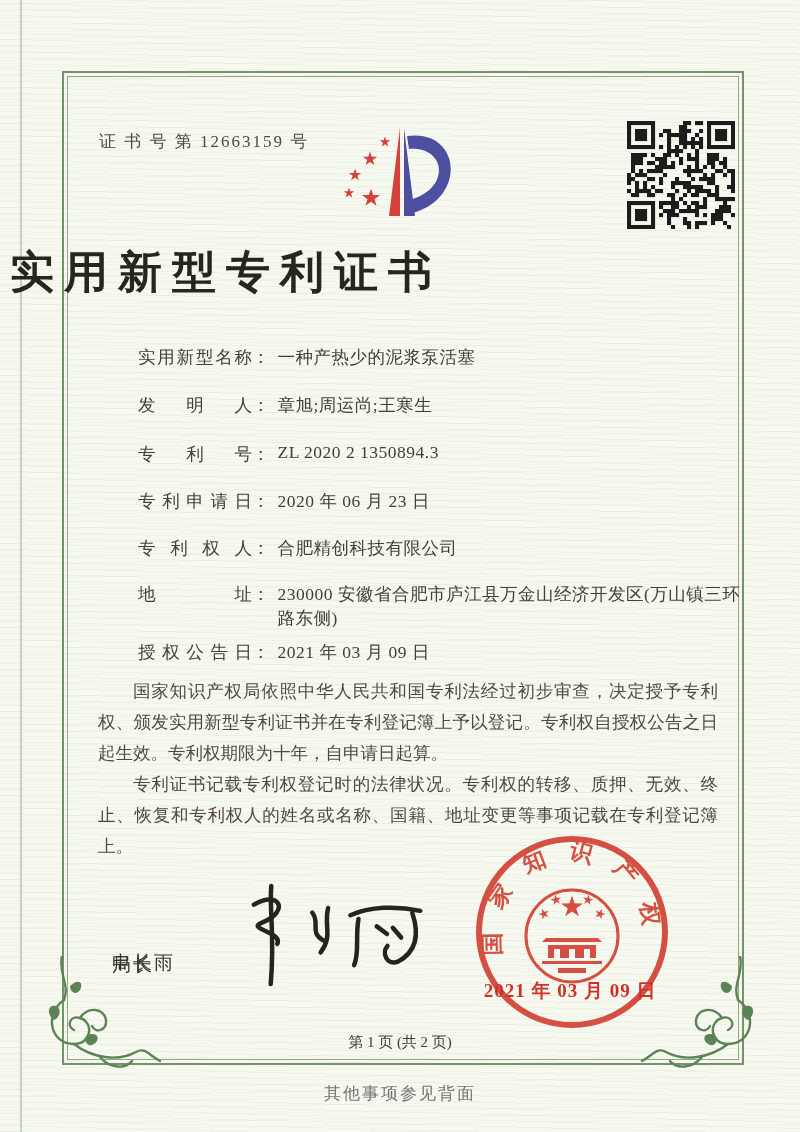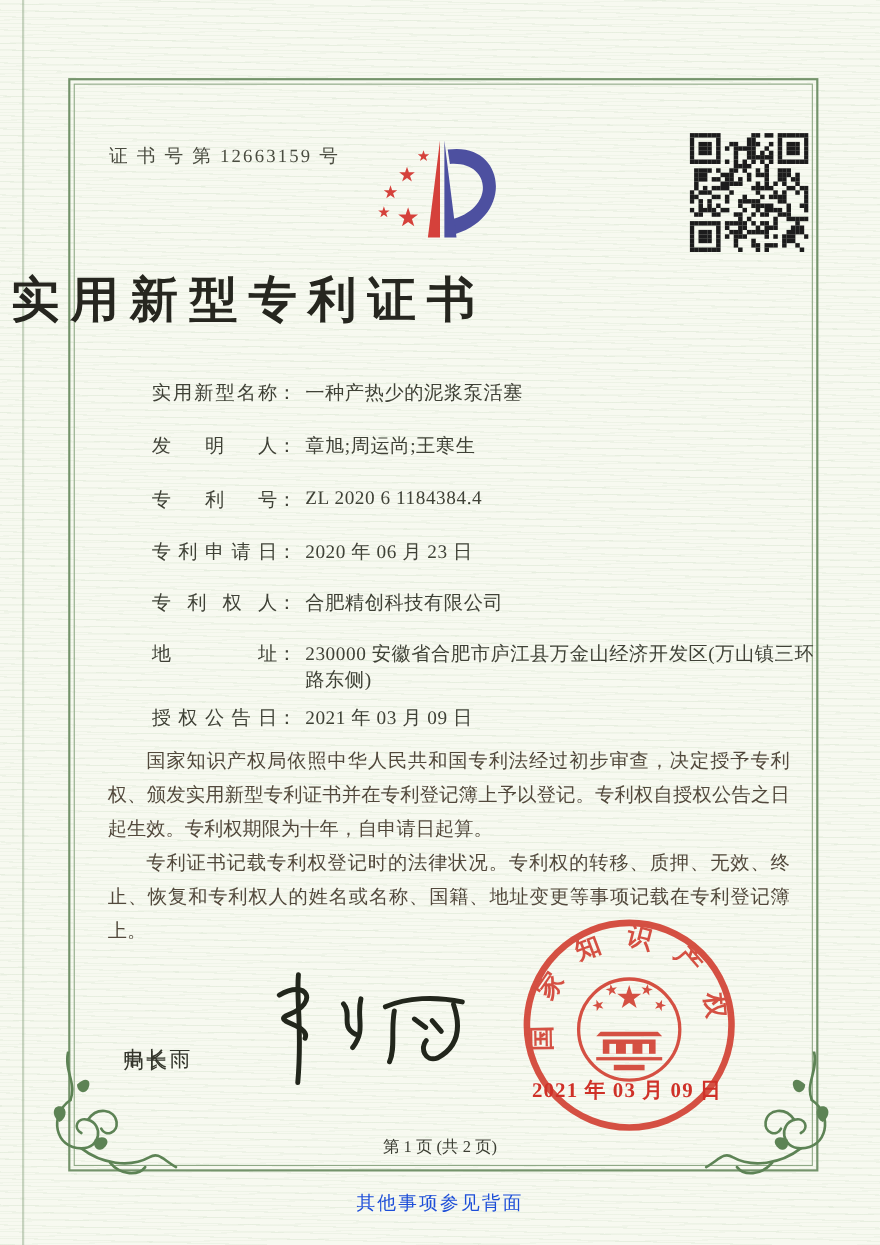--- a/index.html
+++ b/index.html
@@ -26,21 +26,21 @@
   .grant-right{position:absolute;left:330px;top:0;white-space:nowrap;}
   .body-text{position:absolute;left:98px;top:676px;width:620px;font-size:17.5px;line-height:31px;
              color:#52493c;text-align:justify;}
   .body-text p{margin:0;text-indent:2em;}
   .officer{position:absolute;left:112px;font-size:19px;color:#34362c;letter-spacing:2px;}
   .sig{position:absolute;left:225px;top:878px;}
   .seal{position:absolute;left:472px;top:832px;opacity:0.93;}
   .seal-date{position:absolute;left:470px;top:978px;width:200px;text-align:center;
              font-size:19px;font-weight:bold;color:#cf3128;letter-spacing:1px;z-index:5;}
   .page-indicator{position:absolute;left:0;top:1033px;width:800px;text-align:center;font-size:15px;color:#3c3e33;}
-  .back-note{position:absolute;left:0;top:1082px;width:800px;text-align:center;font-size:17px;color:#1d4ed8;letter-spacing:2px;}
+  .back-note{position:absolute;left:0;top:1082px;width:800px;text-align:center;font-size:17px;color:#737373;letter-spacing:2px;}
   .logo{position:absolute;left:333px;top:112px;}
   .qr{position:absolute;left:627px;top:121px;}
   .flourish{position:absolute;width:122px;height:117px;z-index:3;}
   .flourish.bl{left:40px;top:956px;}
   .flourish.br{left:640px;top:956px;transform:scaleX(-1);}
 </style>
 </head>
 <body>
 
 <svg width="0" height="0" style="position:absolute">
@@ -441,21 +441,21 @@
 <div class="title">实用新型专利证书</div>
 
 <div class="fields">
   <div class="frow" style="top:345px">
     <span class="flabel">实用新型名称</span><span class="fcolon">：</span><span class="fvalue">一种产热少的泥浆泵活塞</span>
   </div>
   <div class="frow" style="top:393px">
     <span class="flabel">发明人</span><span class="fcolon">：</span><span class="fvalue">章旭;周运尚;王寒生</span>
   </div>
   <div class="frow" style="top:442px">
-    <span class="flabel">专利号</span><span class="fcolon">：</span><span class="fvalue">ZL 2020 6 1184384.4</span>
+    <span class="flabel">专利号</span><span class="fcolon">：</span><span class="fvalue">ZL 2020 2 1350894.3</span>
   </div>
   <div class="frow" style="top:489px">
     <span class="flabel">专利申请日</span><span class="fcolon">：</span><span class="fvalue">2020 年 06 月 23 日</span>
   </div>
   <div class="frow" style="top:536px">
     <span class="flabel">专利权人</span><span class="fcolon">：</span><span class="fvalue">合肥精创科技有限公司</span>
   </div>
   <div class="frow" style="top:582px">
     <span class="flabel">地址</span><span class="fcolon">：</span><span class="fvalue">230000  安徽省合肥市庐江县万金山经济开发区(万山镇三环路东侧)</span>
   </div>

